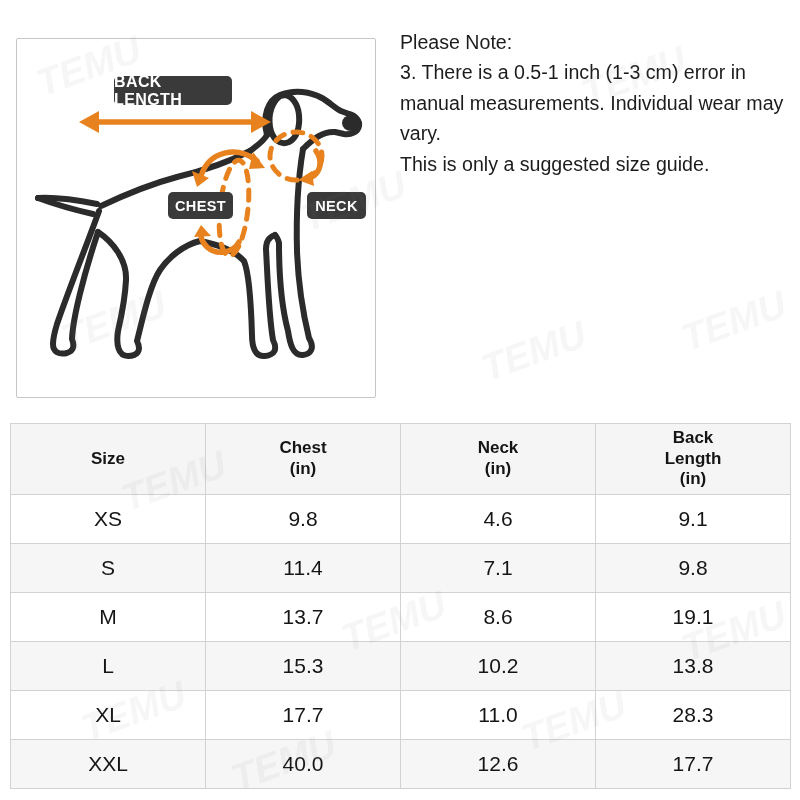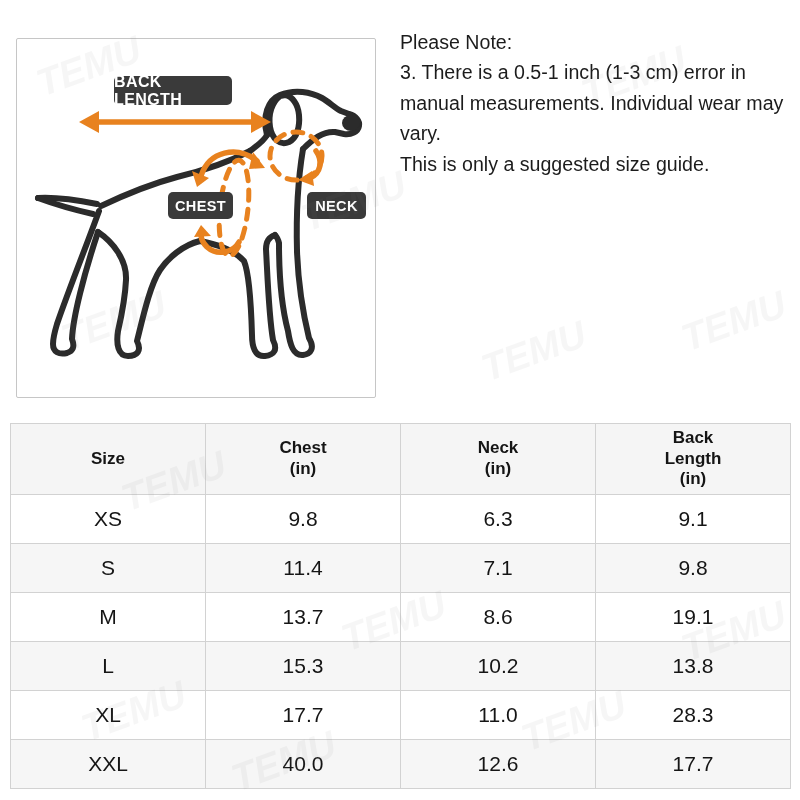--- a/index.html
+++ b/index.html
@@ -93,21 +93,21 @@
 (in)</th>
       <th>Back
 Length
 (in)</th>
     </tr>
   </thead>
   <tbody>
     <tr>
       <td>XS</td>
       <td>9.8</td>
-      <td>6.3</td>
+      <td>4.6</td>
       <td>9.1</td>
     </tr>
     <tr>
       <td>S</td>
       <td>11.4</td>
       <td>7.1</td>
       <td>9.8</td>
     </tr>
     <tr>
       <td>M</td>

